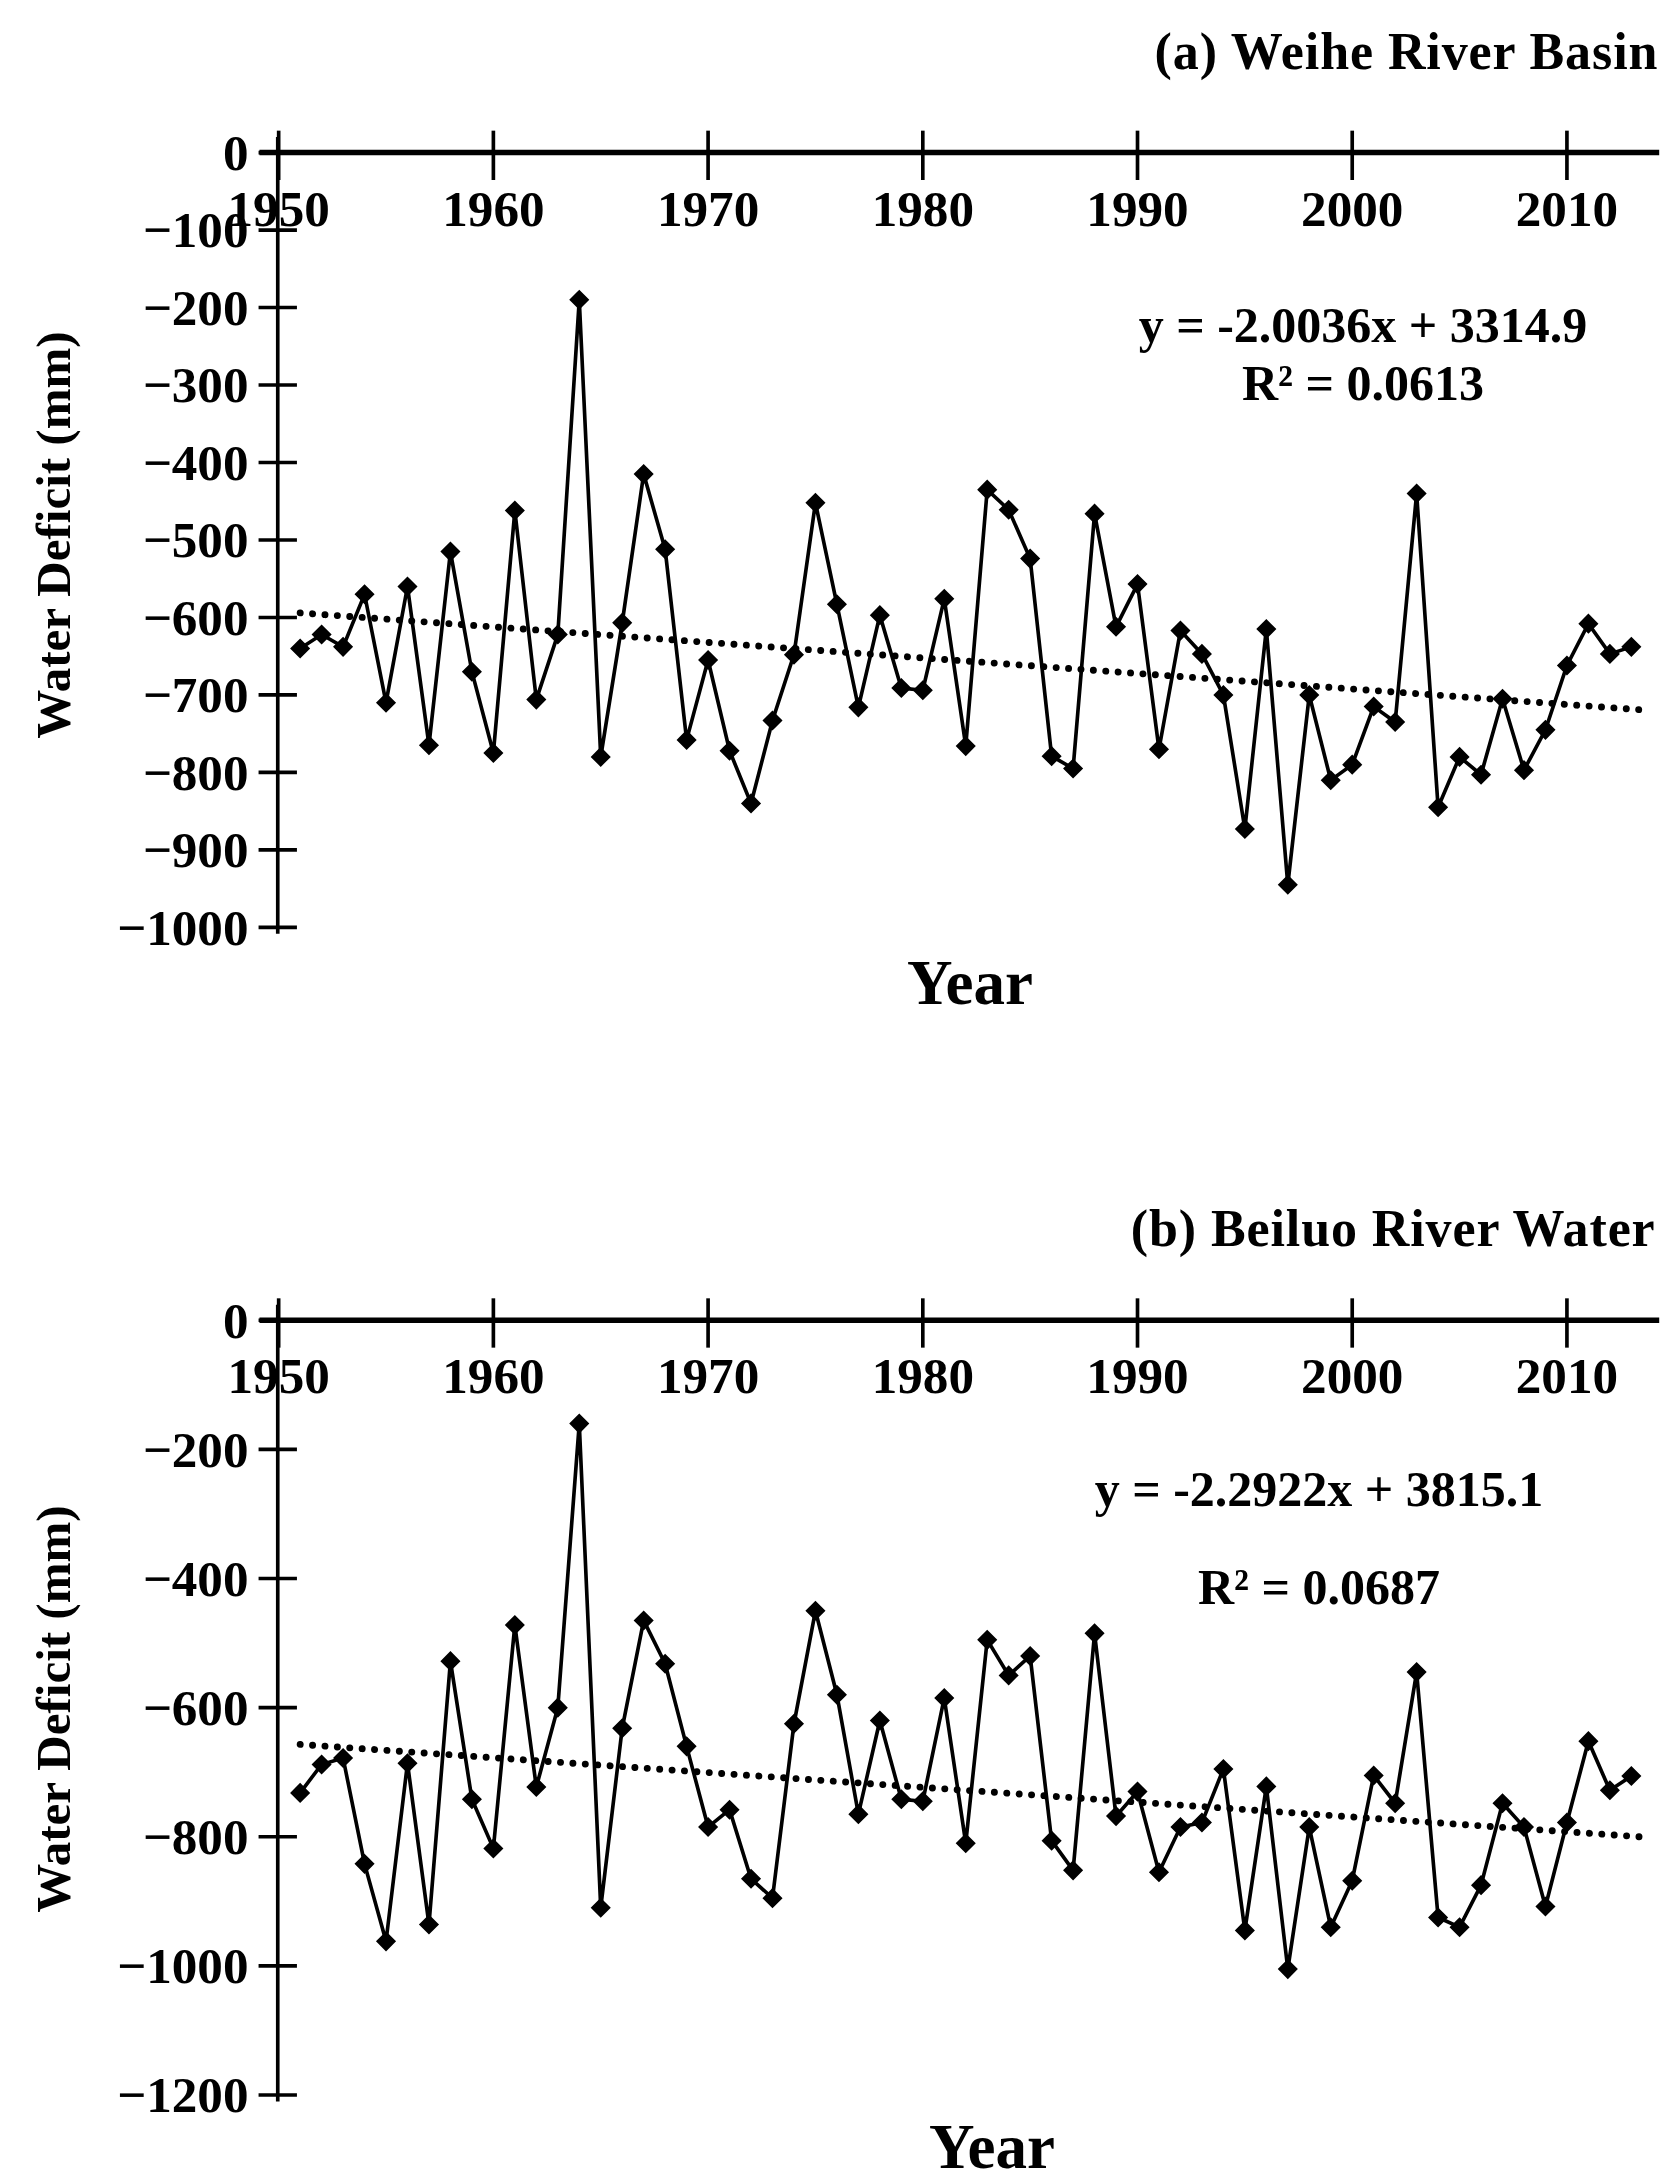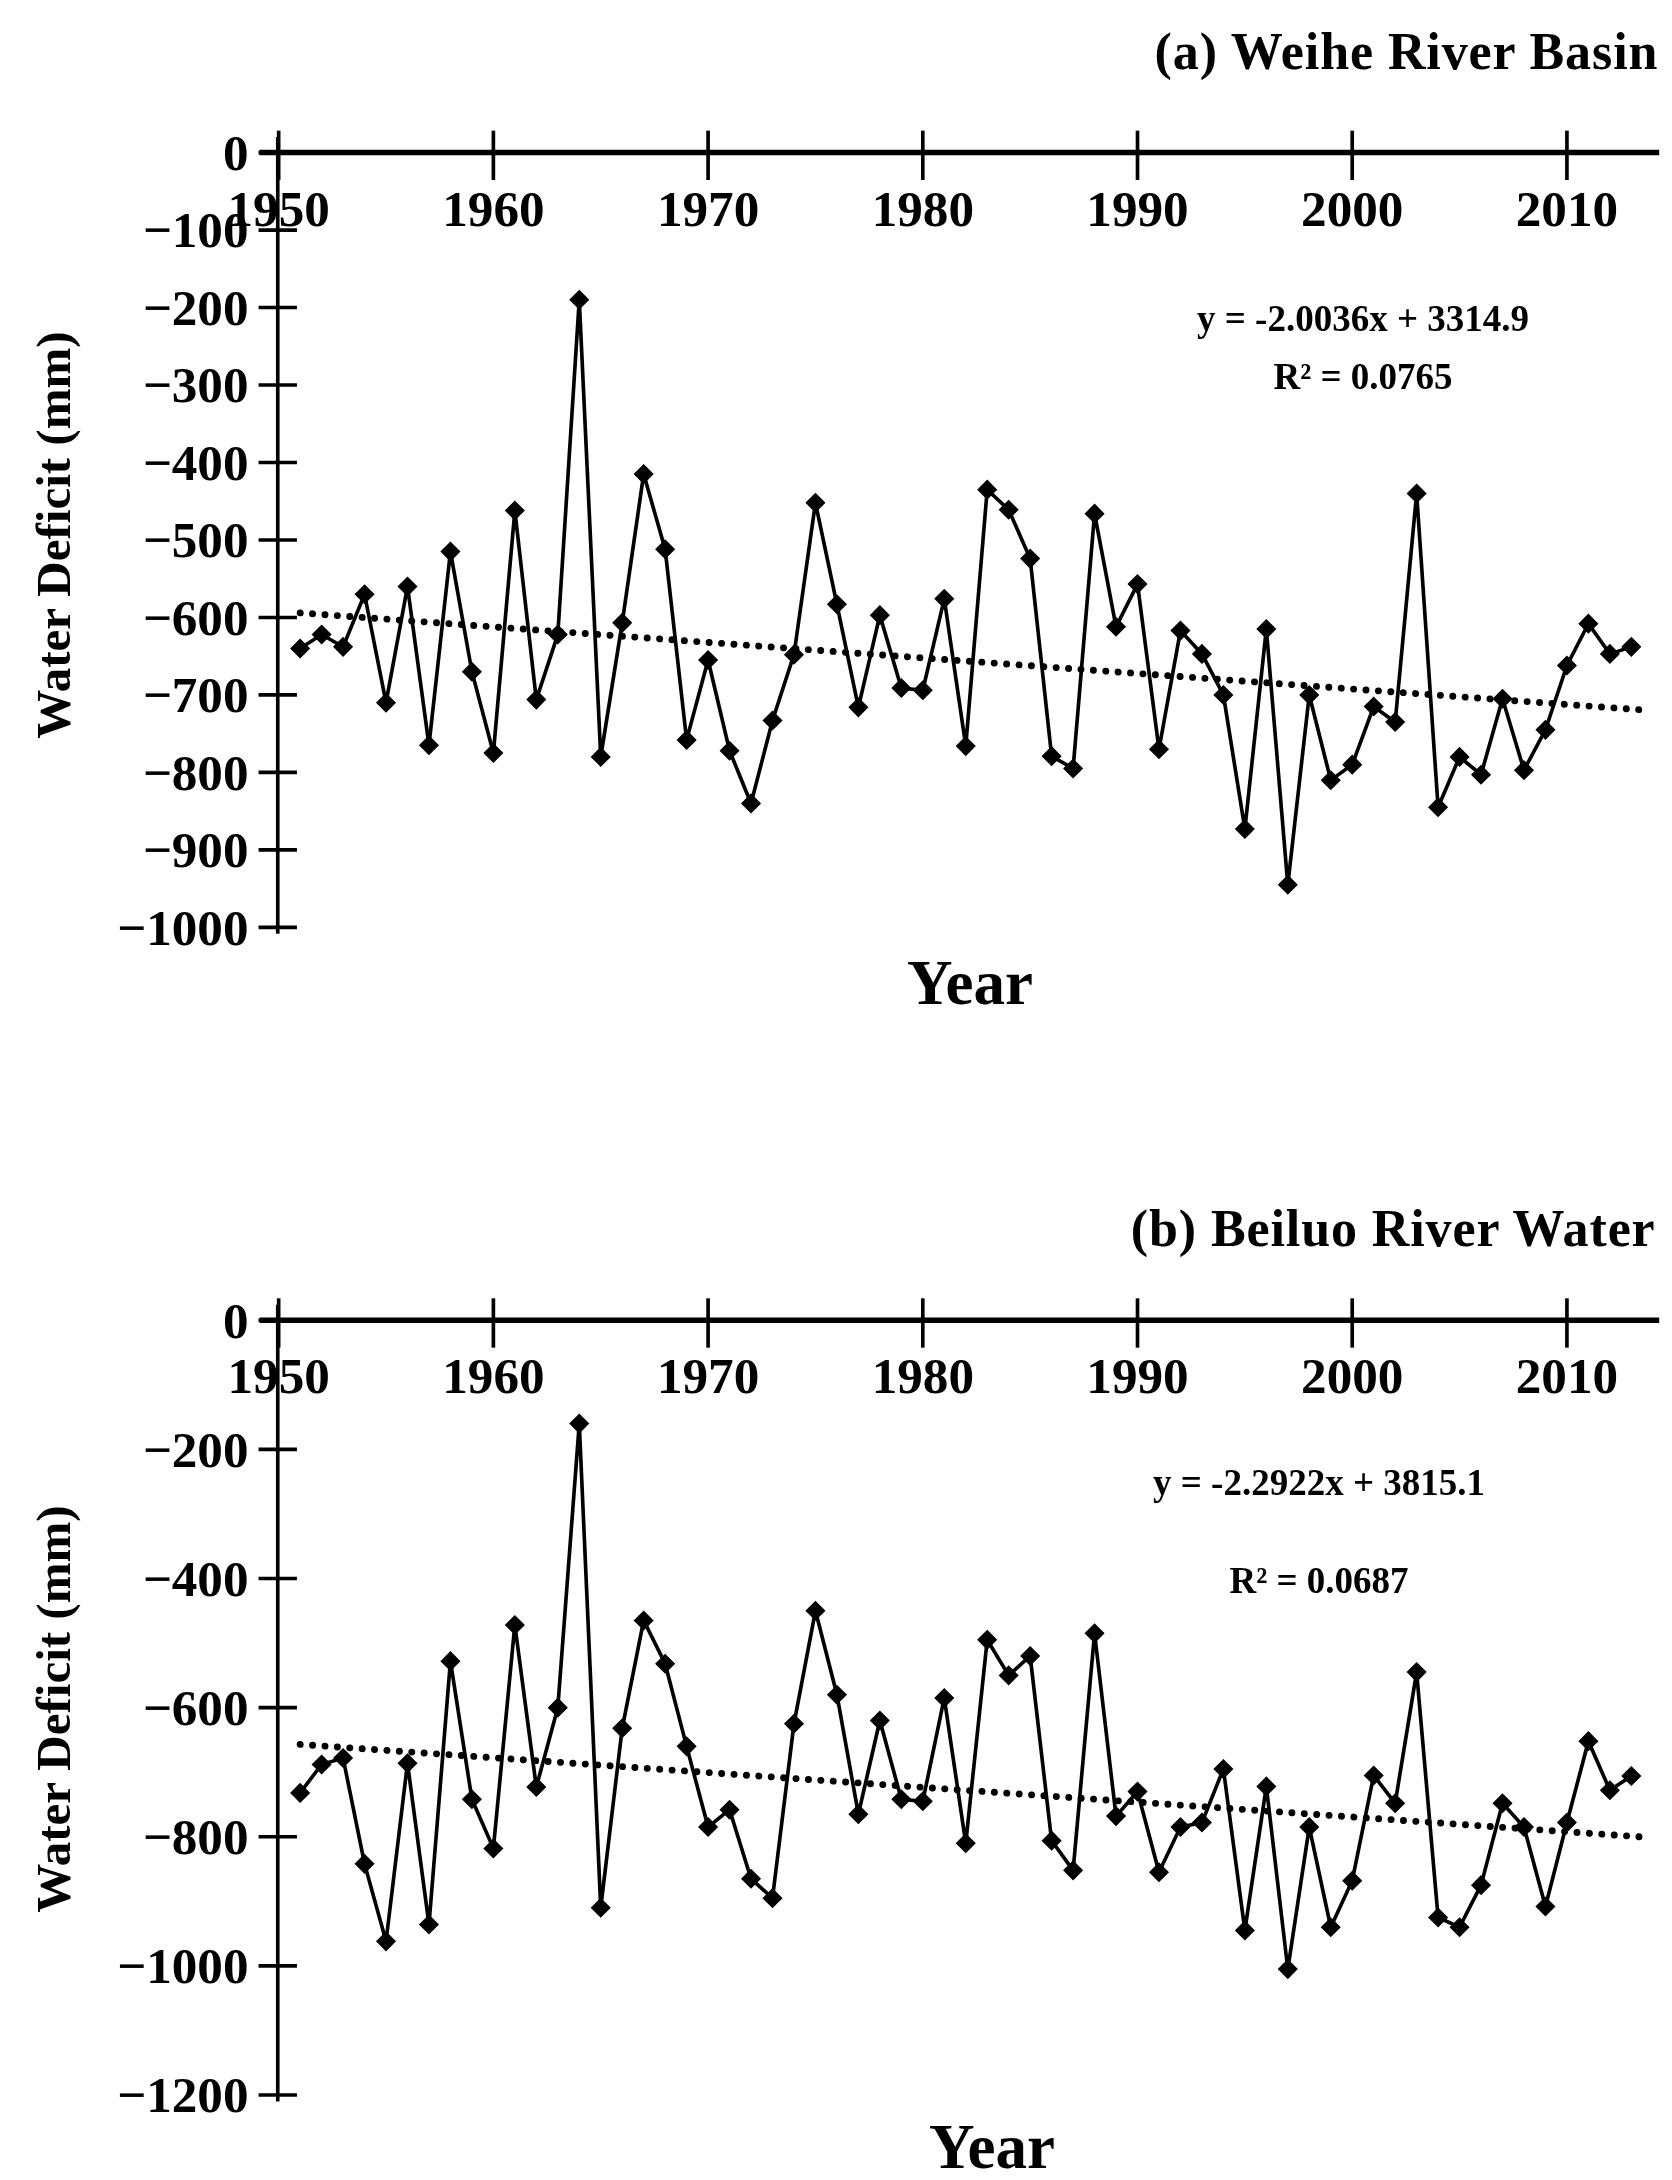--- a/index.html
+++ b/index.html
@@ -4,21 +4,21 @@
 <style>
   html,body{margin:0;padding:0;}
   body{
     width:1672px;height:2180px;position:relative;background:#ffffff;
     font-family:"Liberation Serif","DejaVu Serif",serif;
     font-weight:bold;color:#000;overflow:hidden;
   }
   #figure-svg{position:absolute;left:0;top:0;}
   .overlay{position:absolute;white-space:nowrap;line-height:1;}
   .chart-title{font-size:52px;letter-spacing:0.9px;}
-  .equation{font-size:37px;transform:translateX(-50%);}
+  .equation{font-size:50px;transform:translateX(-50%);}
   .axis-title-x{font-size:63px;transform:translateX(-50%);}
   .axis-title-y{font-size:49px;transform:translate(-50%,-50%) rotate(-90deg);}
   #figure-svg text{
     font-family:"Liberation Serif","DejaVu Serif",serif;
     font-weight:bold;font-size:56px;
   }
 </style>
 </head>
 <body>
 
@@ -99,21 +99,21 @@
       <text x="272" y="2312" text-anchor="end" fill="#000000">−1200</text>
       <line x1="328.5" y1="1909.2674213333332" x2="1799.5999999999979" y2="2010.6682368" stroke="#000000" stroke-width="7.5" stroke-dasharray="0.1 13.5" stroke-linecap="round"></line>
       <polyline points="328.5,1962.3 352.0,1931.2 375.5,1924.1 399.0,2040.0 422.5,2124.8 446.0,1929.8 469.5,2106.4 493.0,1818.1 516.5,1969.3 540.0,2023.1 563.5,1778.5 587.0,1955.9 610.5,1869.0 634.0,1558.1 657.5,2088.1 681.0,1891.6 704.5,1773.6 728.0,1820.9 751.5,1911.4 775.0,1999.7 798.5,1980.7 822.0,2056.3 845.5,2077.5 869.0,1886.7 892.5,1763.0 916.0,1854.9 939.5,1985.6 963.0,1883.1 986.5,1969.3 1010.0,1971.5 1033.5,1858.4 1057.0,2017.4 1080.5,1794.8 1104.0,1833.7 1127.5,1812.5 1151.0,2014.6 1174.5,2047.1 1198.0,1787.7 1221.5,1987.7 1245.0,1960.9 1268.5,2049.2 1292.0,1999.7 1315.5,1994.8 1339.0,1936.1 1362.5,2112.8 1386.0,1955.2 1409.5,2155.2 1433.0,1999.7 1456.5,2109.3 1480.0,2058.4 1503.5,1943.2 1527.0,1973.6 1550.5,1830.1 1574.0,2098.7 1597.5,2109.3 1621.0,2063.3 1644.5,1973.6 1668.0,1999.7 1691.5,2086.7 1715.0,1994.8 1738.5,1905.7 1762.0,1959.5 1785.5,1943.9" fill="none" stroke="#000000" stroke-width="4"></polyline>
       <path d="M 328.5 1951.3 L 339.5 1962.3 L 328.5 1973.3 L 317.5 1962.3 Z M 352.0 1920.2 L 363.0 1931.2 L 352.0 1942.2 L 341.0 1931.2 Z M 375.5 1913.1 L 386.5 1924.1 L 375.5 1935.1 L 364.5 1924.1 Z M 399.0 2029.0 L 410.0 2040.0 L 399.0 2051.0 L 388.0 2040.0 Z M 422.5 2113.8 L 433.5 2124.8 L 422.5 2135.8 L 411.5 2124.8 Z M 446.0 1918.8 L 457.0 1929.8 L 446.0 1940.8 L 435.0 1929.8 Z M 469.5 2095.4 L 480.5 2106.4 L 469.5 2117.4 L 458.5 2106.4 Z M 493.0 1807.1 L 504.0 1818.1 L 493.0 1829.1 L 482.0 1818.1 Z M 516.5 1958.3 L 527.5 1969.3 L 516.5 1980.3 L 505.5 1969.3 Z M 540.0 2012.1 L 551.0 2023.1 L 540.0 2034.1 L 529.0 2023.1 Z M 563.5 1767.5 L 574.5 1778.5 L 563.5 1789.5 L 552.5 1778.5 Z M 587.0 1944.9 L 598.0 1955.9 L 587.0 1966.9 L 576.0 1955.9 Z M 610.5 1858.0 L 621.5 1869.0 L 610.5 1880.0 L 599.5 1869.0 Z M 634.0 1547.1 L 645.0 1558.1 L 634.0 1569.1 L 623.0 1558.1 Z M 657.5 2077.1 L 668.5 2088.1 L 657.5 2099.1 L 646.5 2088.1 Z M 681.0 1880.6 L 692.0 1891.6 L 681.0 1902.6 L 670.0 1891.6 Z M 704.5 1762.6 L 715.5 1773.6 L 704.5 1784.6 L 693.5 1773.6 Z M 728.0 1809.9 L 739.0 1820.9 L 728.0 1831.9 L 717.0 1820.9 Z M 751.5 1900.4 L 762.5 1911.4 L 751.5 1922.4 L 740.5 1911.4 Z M 775.0 1988.7 L 786.0 1999.7 L 775.0 2010.7 L 764.0 1999.7 Z M 798.5 1969.7 L 809.5 1980.7 L 798.5 1991.7 L 787.5 1980.7 Z M 822.0 2045.3 L 833.0 2056.3 L 822.0 2067.3 L 811.0 2056.3 Z M 845.5 2066.5 L 856.5 2077.5 L 845.5 2088.5 L 834.5 2077.5 Z M 869.0 1875.7 L 880.0 1886.7 L 869.0 1897.7 L 858.0 1886.7 Z M 892.5 1752.0 L 903.5 1763.0 L 892.5 1774.0 L 881.5 1763.0 Z M 916.0 1843.9 L 927.0 1854.9 L 916.0 1865.9 L 905.0 1854.9 Z M 939.5 1974.6 L 950.5 1985.6 L 939.5 1996.6 L 928.5 1985.6 Z M 963.0 1872.1 L 974.0 1883.1 L 963.0 1894.1 L 952.0 1883.1 Z M 986.5 1958.3 L 997.5 1969.3 L 986.5 1980.3 L 975.5 1969.3 Z M 1010.0 1960.5 L 1021.0 1971.5 L 1010.0 1982.5 L 999.0 1971.5 Z M 1033.5 1847.4 L 1044.5 1858.4 L 1033.5 1869.4 L 1022.5 1858.4 Z M 1057.0 2006.4 L 1068.0 2017.4 L 1057.0 2028.4 L 1046.0 2017.4 Z M 1080.5 1783.8 L 1091.5 1794.8 L 1080.5 1805.8 L 1069.5 1794.8 Z M 1104.0 1822.7 L 1115.0 1833.7 L 1104.0 1844.7 L 1093.0 1833.7 Z M 1127.5 1801.5 L 1138.5 1812.5 L 1127.5 1823.5 L 1116.5 1812.5 Z M 1151.0 2003.6 L 1162.0 2014.6 L 1151.0 2025.6 L 1140.0 2014.6 Z M 1174.5 2036.1 L 1185.5 2047.1 L 1174.5 2058.1 L 1163.5 2047.1 Z M 1198.0 1776.7 L 1209.0 1787.7 L 1198.0 1798.7 L 1187.0 1787.7 Z M 1221.5 1976.7 L 1232.5 1987.7 L 1221.5 1998.7 L 1210.5 1987.7 Z M 1245.0 1949.9 L 1256.0 1960.9 L 1245.0 1971.9 L 1234.0 1960.9 Z M 1268.5 2038.2 L 1279.5 2049.2 L 1268.5 2060.2 L 1257.5 2049.2 Z M 1292.0 1988.7 L 1303.0 1999.7 L 1292.0 2010.7 L 1281.0 1999.7 Z M 1315.5 1983.8 L 1326.5 1994.8 L 1315.5 2005.8 L 1304.5 1994.8 Z M 1339.0 1925.1 L 1350.0 1936.1 L 1339.0 1947.1 L 1328.0 1936.1 Z M 1362.5 2101.8 L 1373.5 2112.8 L 1362.5 2123.8 L 1351.5 2112.8 Z M 1386.0 1944.2 L 1397.0 1955.2 L 1386.0 1966.2 L 1375.0 1955.2 Z M 1409.5 2144.2 L 1420.5 2155.2 L 1409.5 2166.2 L 1398.5 2155.2 Z M 1433.0 1988.7 L 1444.0 1999.7 L 1433.0 2010.7 L 1422.0 1999.7 Z M 1456.5 2098.3 L 1467.5 2109.3 L 1456.5 2120.3 L 1445.5 2109.3 Z M 1480.0 2047.4 L 1491.0 2058.4 L 1480.0 2069.4 L 1469.0 2058.4 Z M 1503.5 1932.2 L 1514.5 1943.2 L 1503.5 1954.2 L 1492.5 1943.2 Z M 1527.0 1962.6 L 1538.0 1973.6 L 1527.0 1984.6 L 1516.0 1973.6 Z M 1550.5 1819.1 L 1561.5 1830.1 L 1550.5 1841.1 L 1539.5 1830.1 Z M 1574.0 2087.7 L 1585.0 2098.7 L 1574.0 2109.7 L 1563.0 2098.7 Z M 1597.5 2098.3 L 1608.5 2109.3 L 1597.5 2120.3 L 1586.5 2109.3 Z M 1621.0 2052.3 L 1632.0 2063.3 L 1621.0 2074.3 L 1610.0 2063.3 Z M 1644.5 1962.6 L 1655.5 1973.6 L 1644.5 1984.6 L 1633.5 1973.6 Z M 1668.0 1988.7 L 1679.0 1999.7 L 1668.0 2010.7 L 1657.0 1999.7 Z M 1691.5 2075.7 L 1702.5 2086.7 L 1691.5 2097.7 L 1680.5 2086.7 Z M 1715.0 1983.8 L 1726.0 1994.8 L 1715.0 2005.8 L 1704.0 1994.8 Z M 1738.5 1894.7 L 1749.5 1905.7 L 1738.5 1916.7 L 1727.5 1905.7 Z M 1762.0 1948.5 L 1773.0 1959.5 L 1762.0 1970.5 L 1751.0 1959.5 Z M 1785.5 1932.9 L 1796.5 1943.9 L 1785.5 1954.9 L 1774.5 1943.9 Z" fill="#000000"></path>
     </g>
   </svg>
 
 <div class="overlay chart-title" style="top:25.6px;right:13.7px;">(a) Weihe River Basin</div>
 
 <div class="overlay equation" style="top:300px;left:1363px;">y = -2.0036x + 3314.9</div>
-<div class="overlay equation" style="top:358px;left:1363px;">R² = 0.0765</div>
+<div class="overlay equation" style="top:358px;left:1363px;">R² = 0.0613</div>
 
 <div class="overlay axis-title-y" style="top:535px;left:53px;">Water Deficit (mm)</div>
 <div class="overlay axis-title-x" style="top:952px;left:970px;">Year</div>
 
 <div class="overlay chart-title" style="top:1203px;right:16.4px;">(b) Beiluo River Water</div>
 
 <div class="overlay equation" style="top:1435px;left:1319px;margin-top:29px;">y = -2.2922x + 3815.1</div>
 <div class="overlay equation" style="top:1562px;left:1319px;">R² = 0.0687</div>
 
 <div class="overlay axis-title-y" style="top:1709px;left:53px;">Water Deficit (mm)</div>

